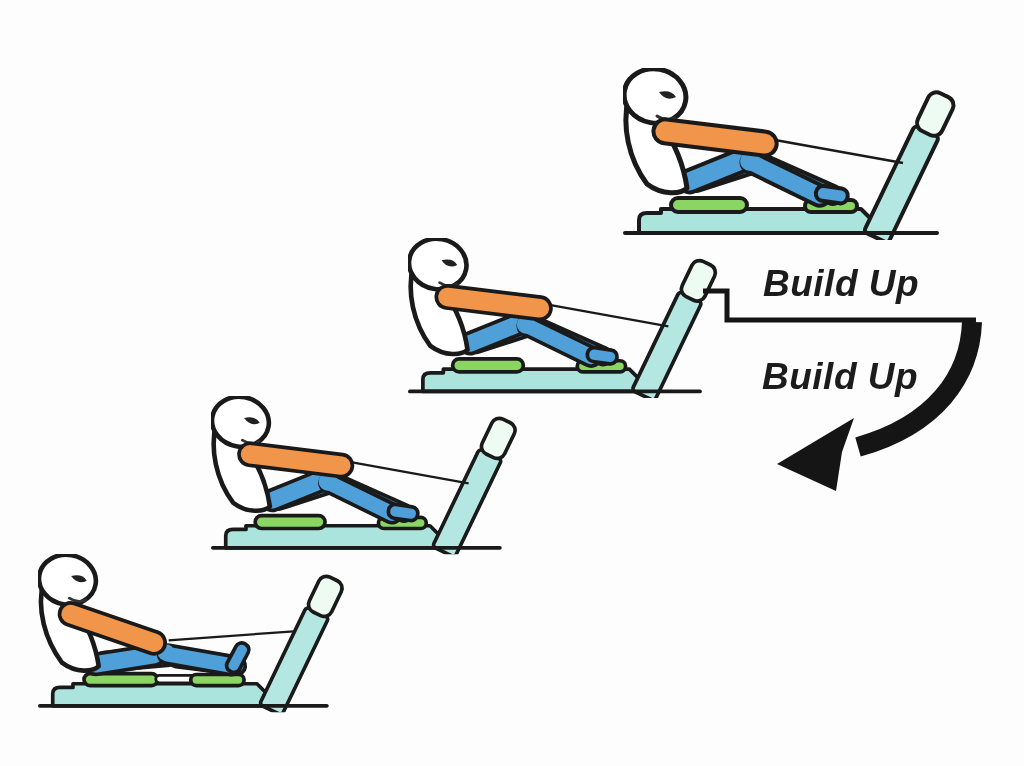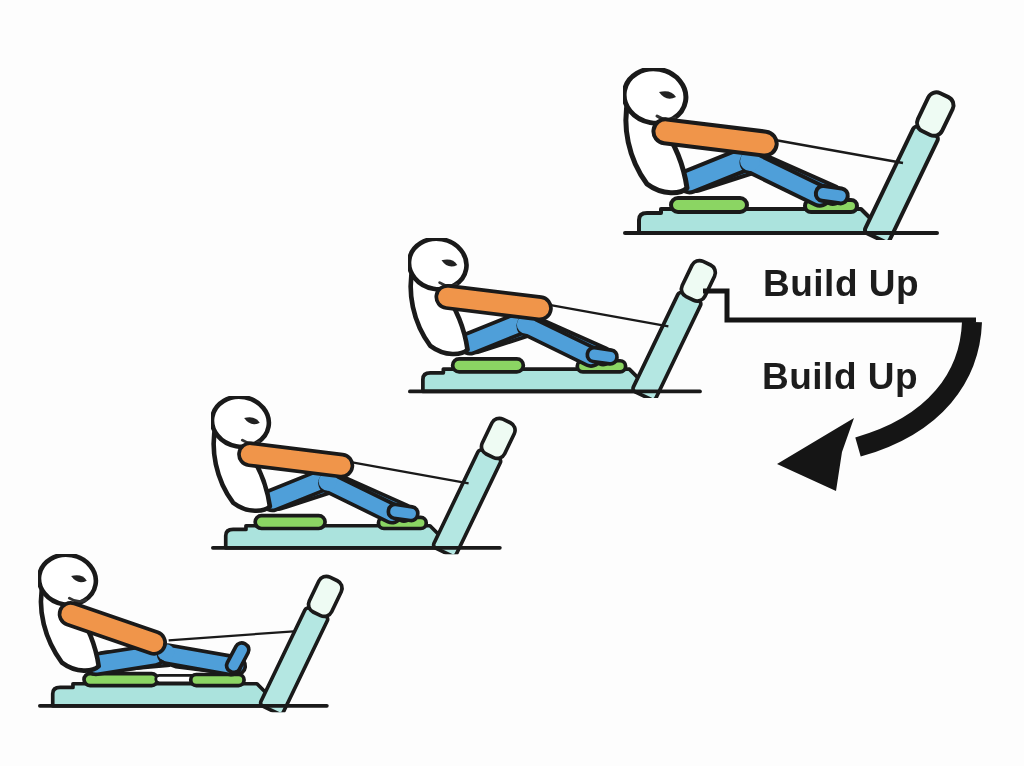--- a/index.html
+++ b/index.html
@@ -3,20 +3,21 @@
 <meta charset="utf-8">
 <style>
   html, body { margin:0; padding:0; }
   body { font-family: "Liberation Sans", sans-serif; }
   .stage {
     position: relative;
     width: 1024px;
     height: 766px;
     background: var(--bg, #fdfdfd);
     overflow: hidden;
+    font-style: italic;
   }
   .figure { position: absolute; }
   .figure svg { width: 100%; height: 100%; overflow: visible; display: block; }
 
   
   .ln      { stroke: var(--ink); stroke-width: 4; stroke-linecap: round; }
   .deck    { fill: var(--deck); stroke: var(--ink); stroke-width: 4; stroke-linejoin: round; }
   .rail    { fill: var(--rail); stroke: var(--ink); stroke-width: 4; }
   .railcap { fill: var(--railcap); stroke: var(--ink); stroke-width: 4; }
   .pad     { fill: var(--pad); stroke: var(--ink); stroke-width: 4; }

